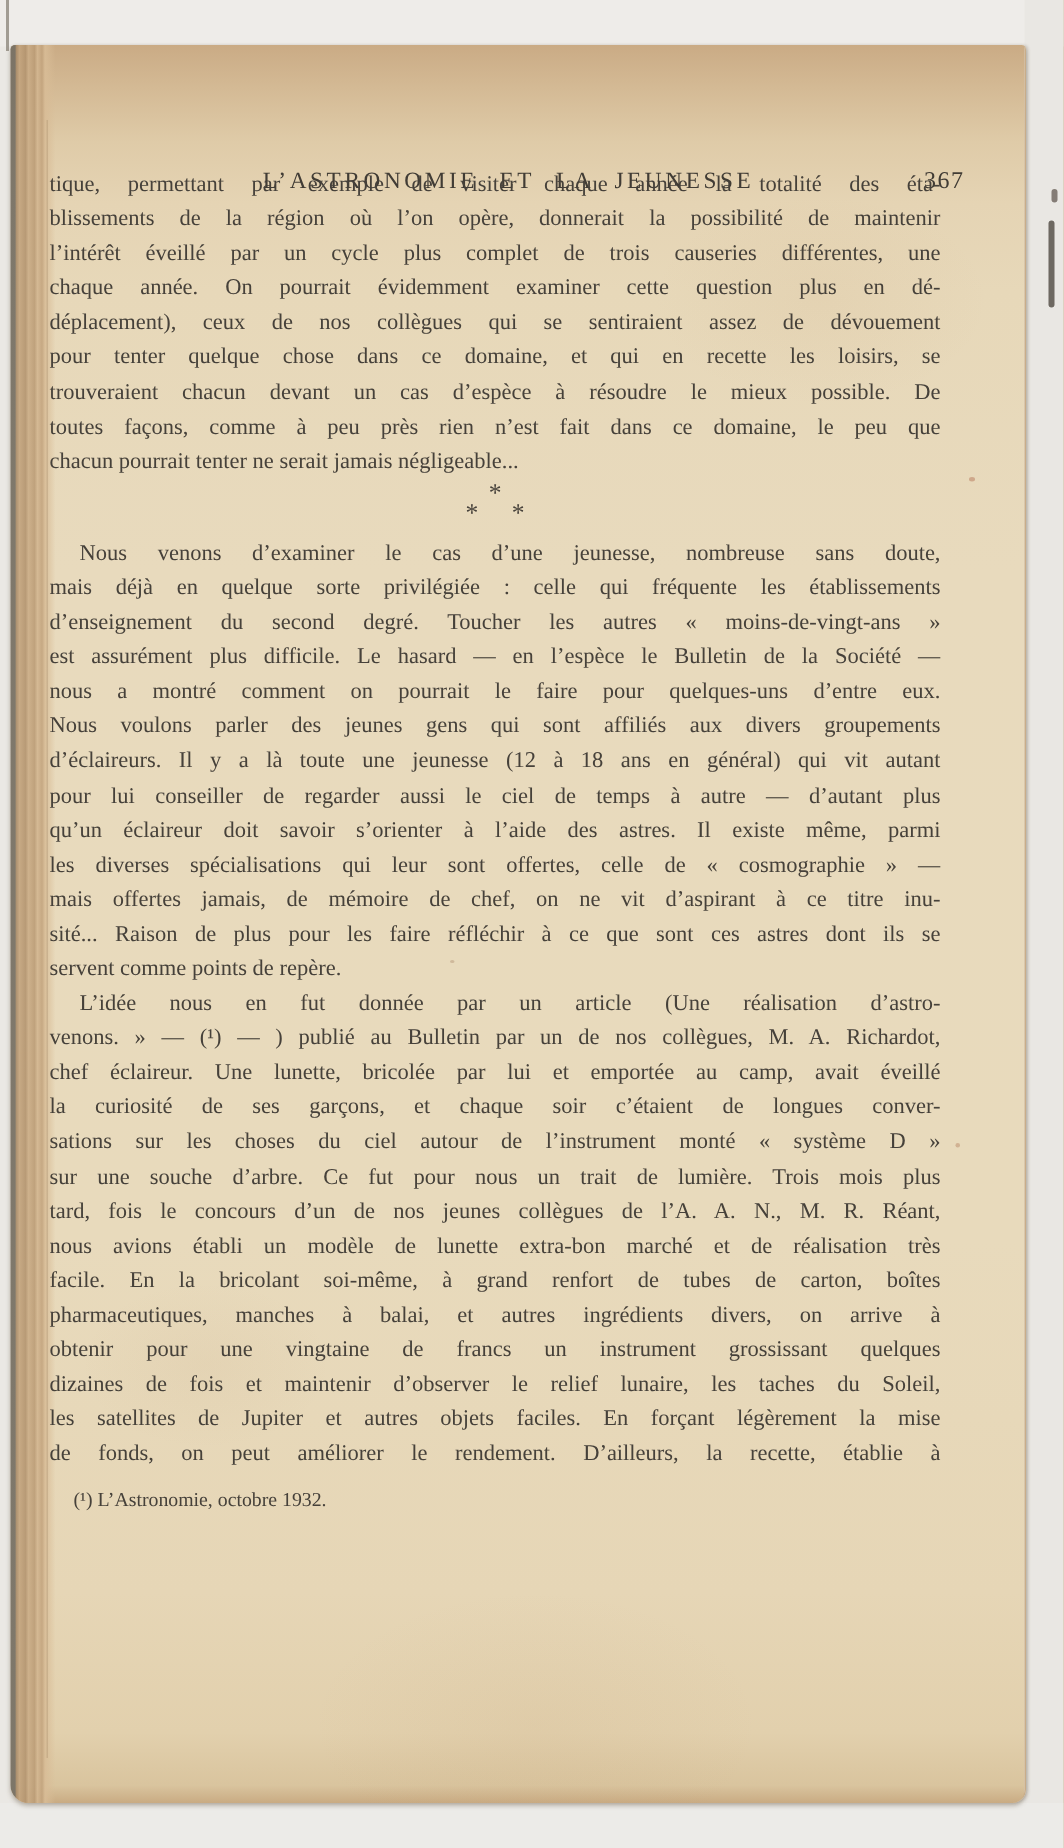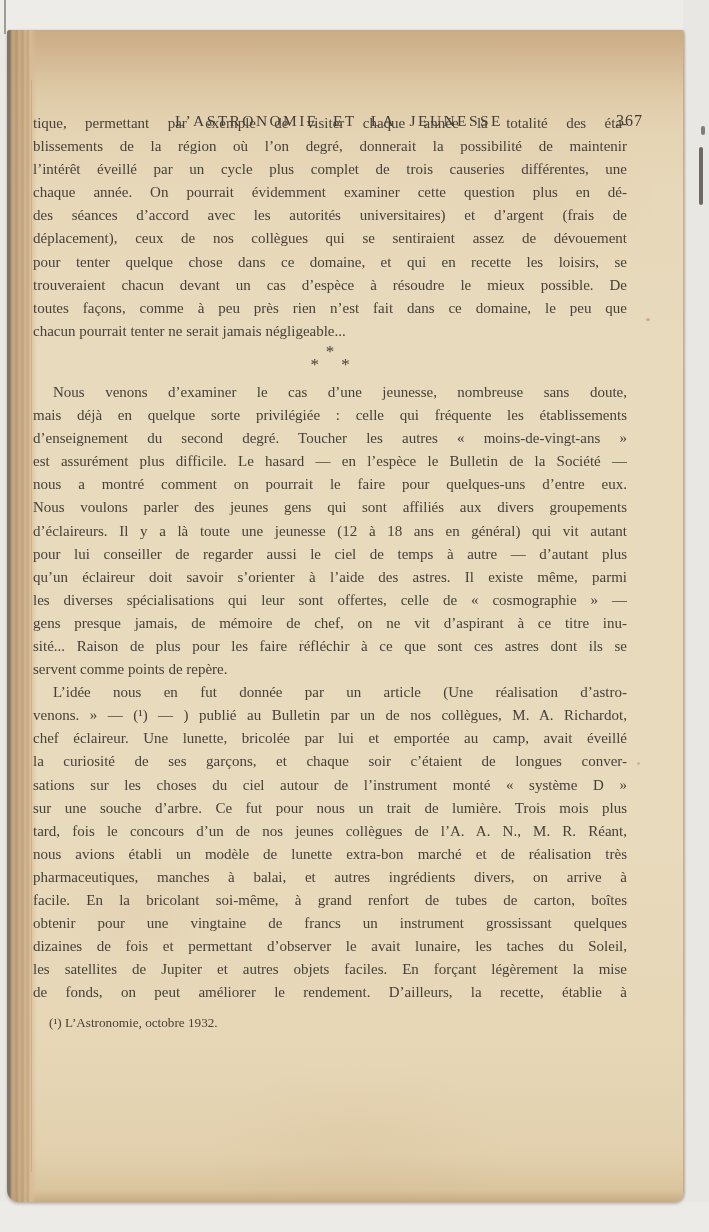--- a/index.html
+++ b/index.html
@@ -97,24 +97,23 @@
     <div class="gutter-crease"></div>
 
     <div class="page-header">
       <div class="journal-title">L’ASTRONOMIE ET LA JEUNESSE</div>
       <div class="page-number">367</div>
     </div>
 
     <div class="body-text" id="body-text">
         <div>
           <div class="line"><span>tique, permettant par exemple de visiter chaque année la totalité des éta-</span></div>
-          <div class="line"><span>blissements de la région où l’on degré, donnerait la possibilité de maintenir</span></div>
+          <div class="line"><span>blissements de la région où l’on opère, donnerait la possibilité de maintenir</span></div>
           <div class="line"><span>l’intérêt éveillé par un cycle plus complet de trois causeries différentes, une</span></div>
           <div class="line"><span>chaque année. On pourrait évidemment examiner cette question plus en dé-</span></div>
-          <div class="line"><span>des séances d’accord avec les autorités universitaires) et d’argent (frais de</span></div>
           <div class="line"><span>déplacement), ceux de nos collègues qui se sentiraient assez de dévouement</span></div>
           <div class="line"><span>pour tenter quelque chose dans ce domaine, et qui en recette les loisirs, se</span></div>
           <div class="line"><span>trouveraient chacun devant un cas d’espèce à résoudre le mieux possible. De</span></div>
           <div class="line"><span>toutes façons, comme à peu près rien n’est fait dans ce domaine, le peu que</span></div>
           <div class="line endline"><span>chacun pourrait tenter ne serait jamais négligeable...</span></div>
         </div>
         <div class="asterism">
           <span class="a-top">*</span>
           <span class="a-bottom">* *</span>
         </div>
@@ -122,37 +121,37 @@
           <div class="line indent"><span>Nous venons d’examiner le cas d’une jeunesse, nombreuse sans doute,</span></div>
           <div class="line"><span>mais déjà en quelque sorte privilégiée : celle qui fréquente les établissements</span></div>
           <div class="line"><span>d’enseignement du second degré. Toucher les autres « moins-de-vingt-ans »</span></div>
           <div class="line"><span>est assurément plus difficile. Le hasard — en l’espèce le </span><span class="it">Bulletin</span><span> de la Société —</span></div>
           <div class="line"><span>nous a montré comment on pourrait le faire pour quelques-uns d’entre eux.</span></div>
           <div class="line"><span>Nous voulons parler des jeunes gens qui sont affiliés aux divers </span><span class="it">groupements</span></div>
           <div class="line"><span class="it">d’éclaireurs</span><span>. Il y a là toute une jeunesse (12 à 18 ans en général) qui vit autant</span></div>
           <div class="line"><span>pour lui conseiller de regarder aussi le ciel de temps à autre — d’autant plus</span></div>
           <div class="line"><span>qu’un éclaireur doit savoir s’orienter à l’aide des astres. Il existe même, parmi</span></div>
           <div class="line"><span>les diverses spécialisations qui leur sont offertes, celle de « cosmographie » —</span></div>
-          <div class="line"><span>gens presque jamais, de mémoire de chef, on ne vit d’aspirant à ce titre inu-</span></div>
+          <div class="line"><span>mais offertes jamais, de mémoire de chef, on ne vit d’aspirant à ce titre inu-</span></div>
           <div class="line"><span>sité... Raison de plus pour les faire réfléchir à ce que sont ces astres dont ils se</span></div>
           <div class="line endline"><span>servent comme points de repère.</span></div>
         </div>
         <div>
           <div class="line indent"><span>L’idée nous en fut donnée par un article (Une réalisation d’astro-</span></div>
           <div class="line"><span>venons. » — (¹) — ) publié au </span><span class="it">Bulletin</span><span> par un de nos collègues, M. A. Richardot,</span></div>
           <div class="line"><span>chef éclaireur. Une lunette, bricolée par lui et emportée au camp, avait éveillé</span></div>
           <div class="line"><span>la curiosité de ses garçons, et chaque soir c’étaient de longues conver-</span></div>
           <div class="line"><span>sations sur les choses du ciel autour de l’instrument monté « système D »</span></div>
           <div class="line"><span>sur une souche d’arbre. Ce fut pour nous un trait de lumière. Trois mois plus</span></div>
           <div class="line"><span>tard, fois le concours d’un de nos jeunes collègues de l’A. A. N., M. R. Réant,</span></div>
           <div class="line"><span>nous avions établi un modèle de lunette extra-bon marché et de réalisation très</span></div>
+          <div class="line"><span>facile. En la bricolant soi-même, à grand renfort de tubes de carton, boîtes</span></div>
           <div class="line"><span>pharmaceutiques, manches à balai, et autres ingrédients divers, on arrive à</span></div>
-          <div class="line"><span>facile. En la bricolant soi-même, à grand renfort de tubes de carton, boîtes</span></div>
           <div class="line"><span>obtenir pour une vingtaine de francs un instrument grossissant quelques</span></div>
-          <div class="line"><span>dizaines de fois et permettant d’observer le avait lunaire, les taches du Soleil,</span></div>
+          <div class="line"><span>dizaines de fois et maintenir d’observer le relief lunaire, les taches du Soleil,</span></div>
           <div class="line"><span>les satellites de Jupiter et autres objets faciles. En forçant légèrement la mise</span></div>
           <div class="line"><span>de fonds, on peut améliorer le rendement. D’ailleurs, la recette, établie à</span></div>
         </div>
         <div class="footnote">
           <div class="line endline"><span>(¹) </span><span class="it">L’Astronomie</span><span>, octobre 1932.</span></div>
         </div>
       </div>
   </div>
 
   <div class="edge-mark"></div>

